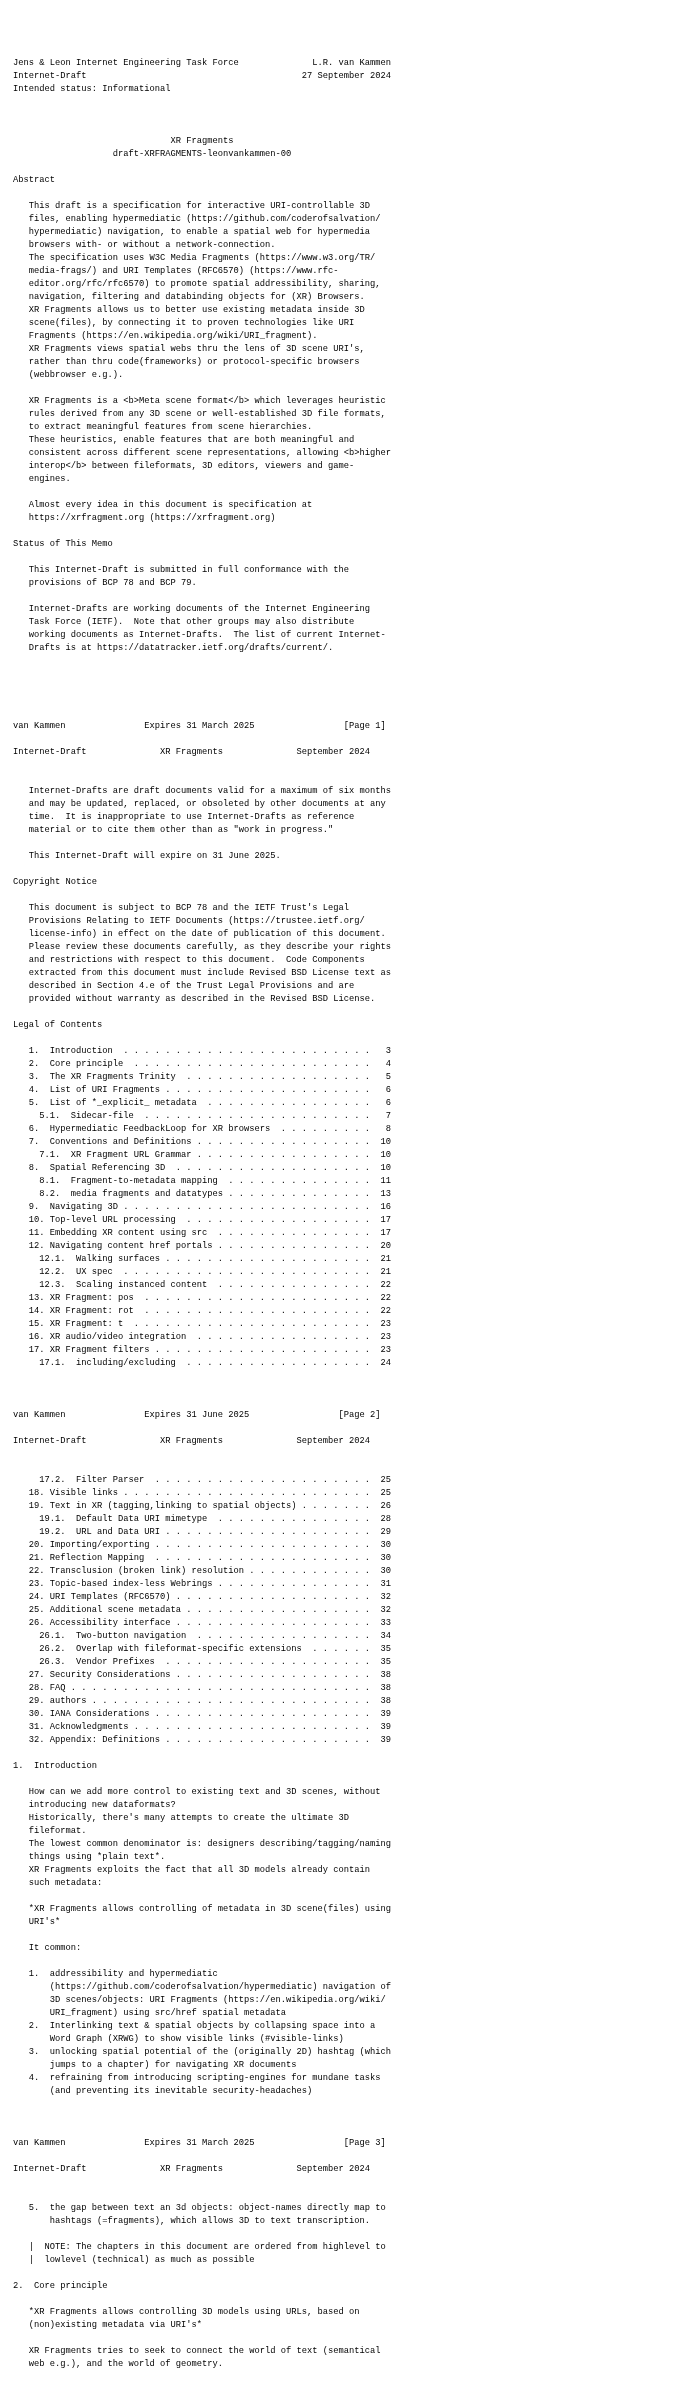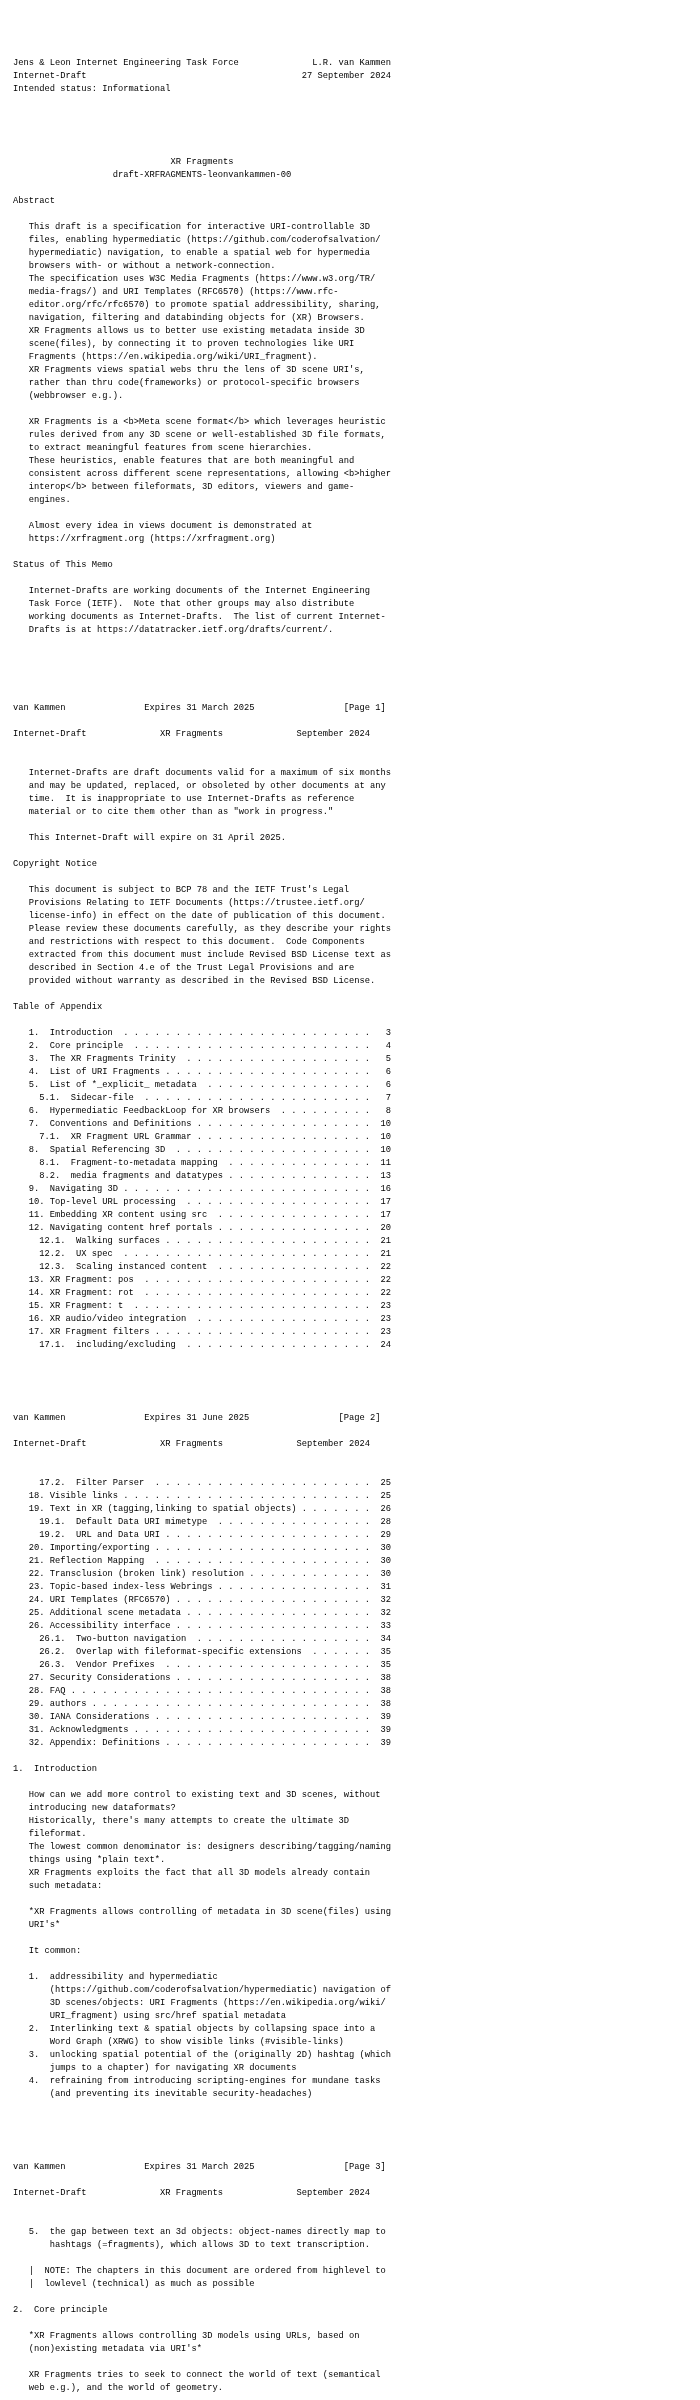--- a/index.html
+++ b/index.html
@@ -12,21 +12,21 @@
     color: #000000;
     font-family: "Liberation Mono", "DejaVu Sans Mono", monospace;
     font-size: 8.75px;
     line-height: 13px;
     padding-left: 48px;
   }
   .text-col { position: absolute; left: 13px; top: 57px; }
   pre { margin: 0; font: inherit; white-space: pre; }
   .g1 { margin-top: 13px; }
   .g2 { margin-top: 26px; }
-  .g3 { margin-top: 60px; }
+  .g3 { margin-top: 39px; }
   .g5 { margin-top: 65px; }
 </style>
 </head>
 <body>
 
 <div class="page">
   <div class="text-col">
 
     <pre>Jens &amp; Leon Internet Engineering Task Force              L.R. van Kammen
 Internet-Draft                                         27 September 2024
@@ -48,45 +48,47 @@
    XR Fragments views spatial webs thru the lens of 3D scene URI's,
    rather than thru code(frameworks) or protocol-specific browsers
    (webbrowser e.g.).</pre>
     <pre class="g1">   XR Fragments is a &lt;b&gt;Meta scene format&lt;/b&gt; which leverages heuristic
    rules derived from any 3D scene or well-established 3D file formats,
    to extract meaningful features from scene hierarchies.
    These heuristics, enable features that are both meaningful and
    consistent across different scene representations, allowing &lt;b&gt;higher
    interop&lt;/b&gt; between fileformats, 3D editors, viewers and game-
    engines.</pre>
-    <pre class="g1">   Almost every idea in views document is demonstrated at
+    <pre class="g1">   Almost every idea in this document is specification at
    https://xrfragment.org (https://xrfragment.org)</pre>
     <pre class="g1">Status of This Memo</pre>
+    <pre class="g1">   This Internet-Draft is submitted in full conformance with the
+   provisions of BCP 78 and BCP 79.</pre>
     <pre class="g1">   Internet-Drafts are working documents of the Internet Engineering
    Task Force (IETF).  Note that other groups may also distribute
    working documents as Internet-Drafts.  The list of current Internet-
    Drafts is at https://datatracker.ietf.org/drafts/current/.</pre>
     <pre class="g5">van Kammen               Expires 31 March 2025                 [Page 1]</pre>
 
     <pre class="g1">Internet-Draft              XR Fragments              September 2024</pre>
     <pre class="g2">   Internet-Drafts are draft documents valid for a maximum of six months
    and may be updated, replaced, or obsoleted by other documents at any
    time.  It is inappropriate to use Internet-Drafts as reference
    material or to cite them other than as "work in progress."</pre>
-    <pre class="g1">   This Internet-Draft will expire on 31 April 2025.</pre>
+    <pre class="g1">   This Internet-Draft will expire on 31 June 2025.</pre>
     <pre class="g1">Copyright Notice</pre>
     <pre class="g1">   This document is subject to BCP 78 and the IETF Trust's Legal
    Provisions Relating to IETF Documents (https://trustee.ietf.org/
    license-info) in effect on the date of publication of this document.
    Please review these documents carefully, as they describe your rights
    and restrictions with respect to this document.  Code Components
    extracted from this document must include Revised BSD License text as
    described in Section 4.e of the Trust Legal Provisions and are
    provided without warranty as described in the Revised BSD License.</pre>
-    <pre class="g1">Table of Appendix</pre>
+    <pre class="g1">Legal of Contents</pre>
     <pre class="g1">   1.  Introduction  . . . . . . . . . . . . . . . . . . . . . . . .   3
    2.  Core principle  . . . . . . . . . . . . . . . . . . . . . . .   4
    3.  The XR Fragments Trinity  . . . . . . . . . . . . . . . . . .   5
    4.  List of URI Fragments . . . . . . . . . . . . . . . . . . . .   6
    5.  List of *_explicit_ metadata  . . . . . . . . . . . . . . . .   6
      5.1.  Sidecar-file  . . . . . . . . . . . . . . . . . . . . . .   7
    6.  Hypermediatic FeedbackLoop for XR browsers  . . . . . . . . .   8
    7.  Conventions and Definitions . . . . . . . . . . . . . . . . .  10
      7.1.  XR Fragment URL Grammar . . . . . . . . . . . . . . . . .  10
    8.  Spatial Referencing 3D  . . . . . . . . . . . . . . . . . . .  10

